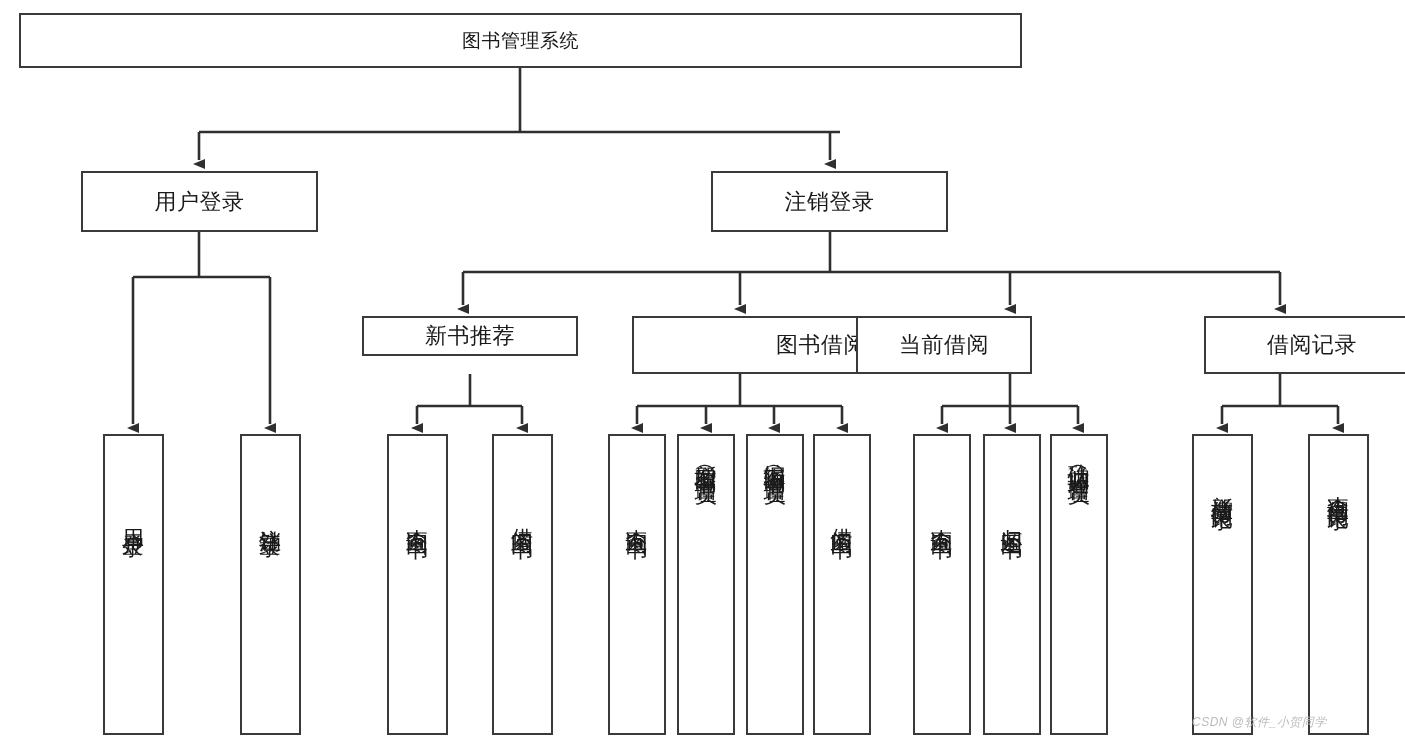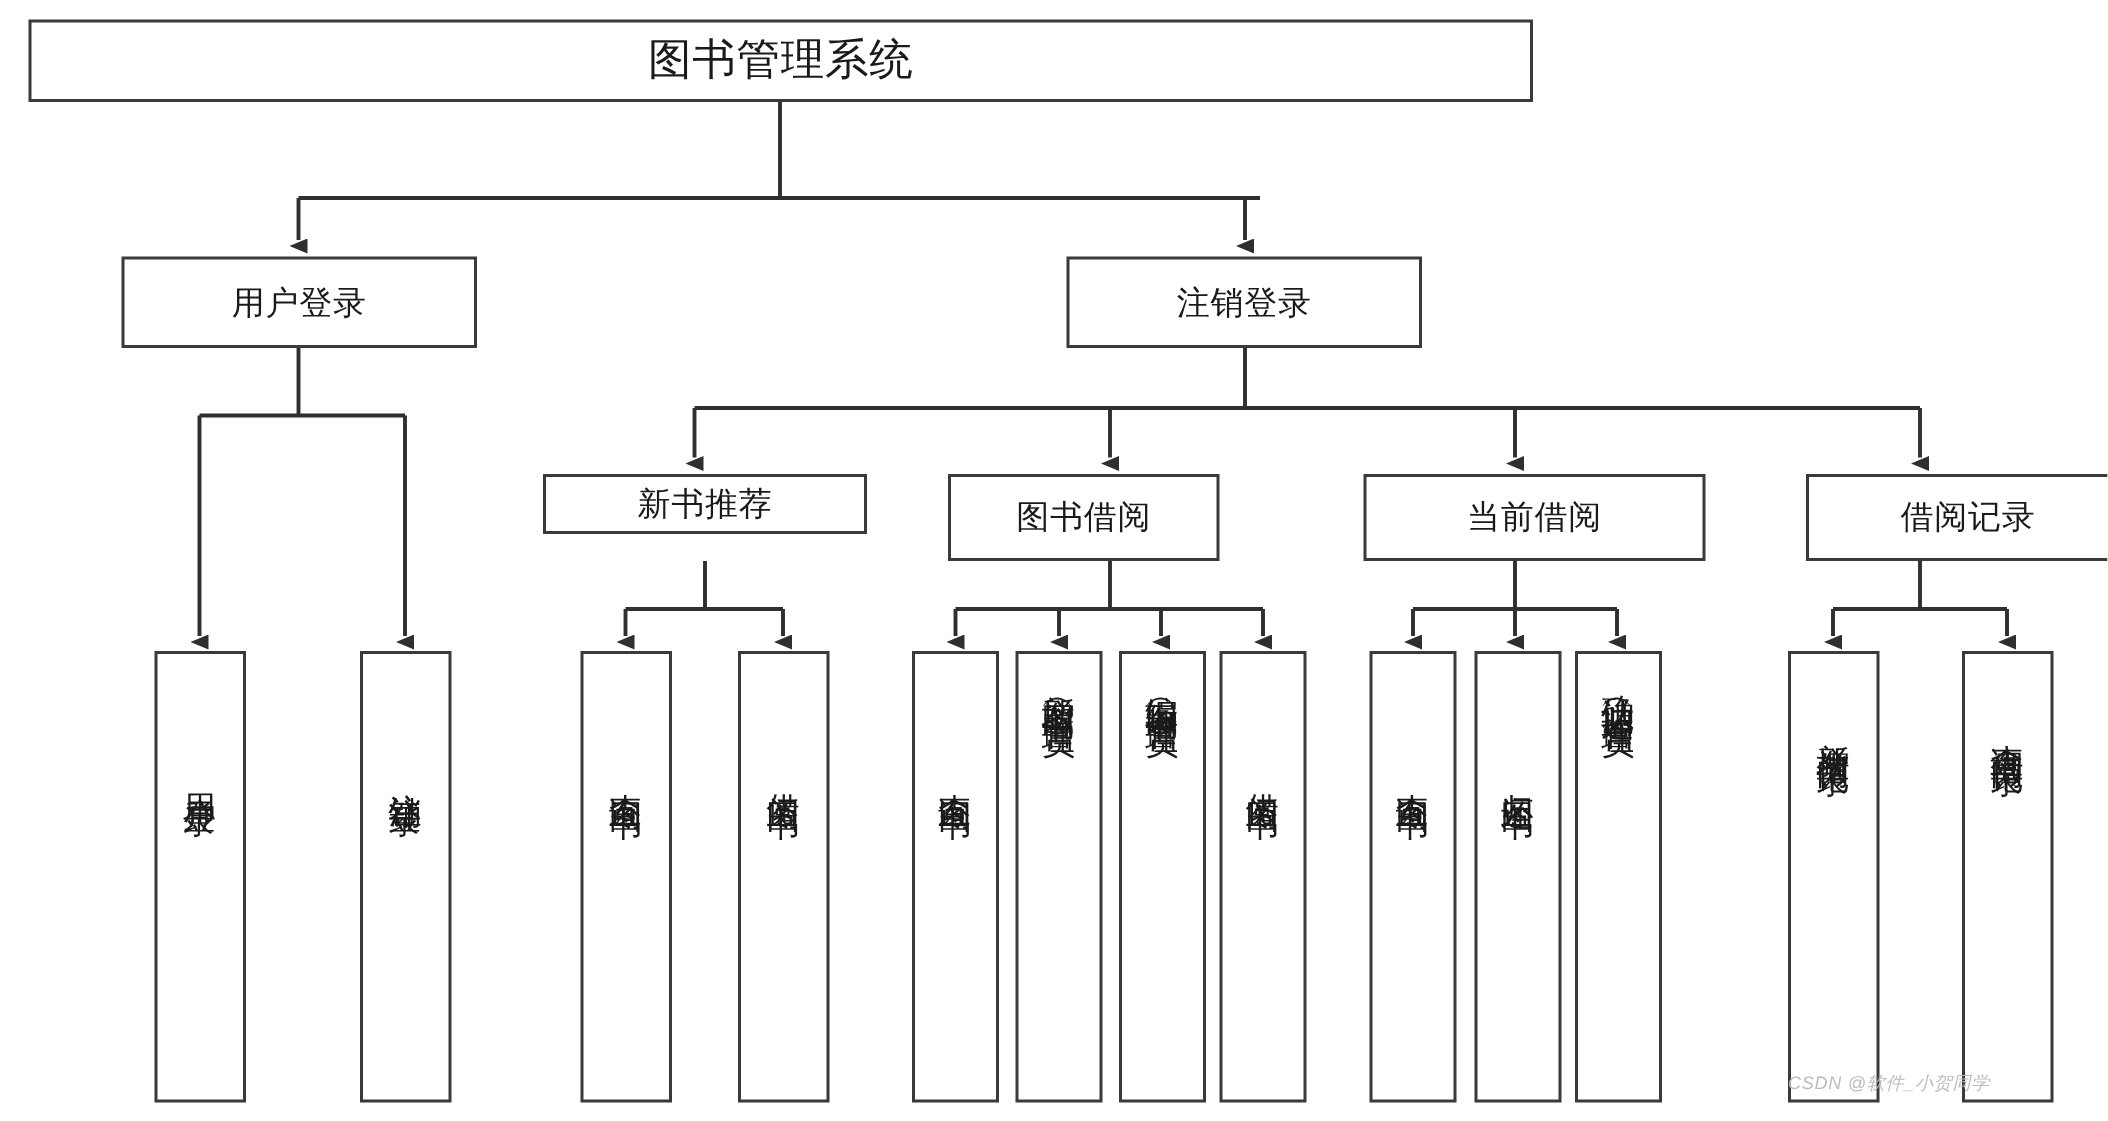--- a/index.html
+++ b/index.html
@@ -50,21 +50,21 @@
     align-items: flex-start;
     padding-top: 14px;
   }
   .node.vert .label {
     writing-mode: vertical-rl;
     text-orientation: upright;
     font-size: 22px;
     letter-spacing: 3px;
     white-space: nowrap;
   }
-  .node.root .label { font-size: 29px; }
+  .node.root .label { font-size: 19px; }
   .watermark {
     position: absolute;
     color: #bcbcbc;
     font-size: 12px;
     white-space: nowrap;
     letter-spacing: 0.5px;
     user-select: none;
     font-style: italic;
   }
 </style>
@@ -130,24 +130,24 @@
   <div class="node horiz" style="left:81px; top:171px; width:237px; height:61px;">
     <span class="label">用户登录</span>
   </div>
   <div class="node horiz" style="left:711px; top:171px; width:237px; height:61px;">
     <span class="label">注销登录</span>
   </div>
 
   <div class="node horiz" style="left:362px; top:316px; width:216px; height:40px;">
     <span class="label">新书推荐</span>
   </div>
-  <div class="node horiz" style="left:632px; top:316px; width:181px; height:58px;">
+  <div class="node horiz" style="left:632px; top:316px; width:236px; height:58px;justify-content:flex-end;">
     <span class="label">图书借阅</span>
   </div>
-  <div class="node horiz" style="left:909px; top:316px; width:228px; height:58px;">
+  <div class="node horiz" style="left:856px; top:316px; width:176px; height:58px;">
     <span class="label">当前借阅</span>
   </div>
   <div class="node horiz" style="left:1204px; top:316px; width:216px; height:58px;">
     <span class="label">借阅记录</span>
   </div>
 
   <div class="node vert" style="left:103px; top:434px; width:61px; height:301px; padding-top:75px;">
     <span class="label">用户登录</span>
   </div>
   <div class="node vert" style="left:240px; top:434px; width:61px; height:301px; padding-top:75px;">

